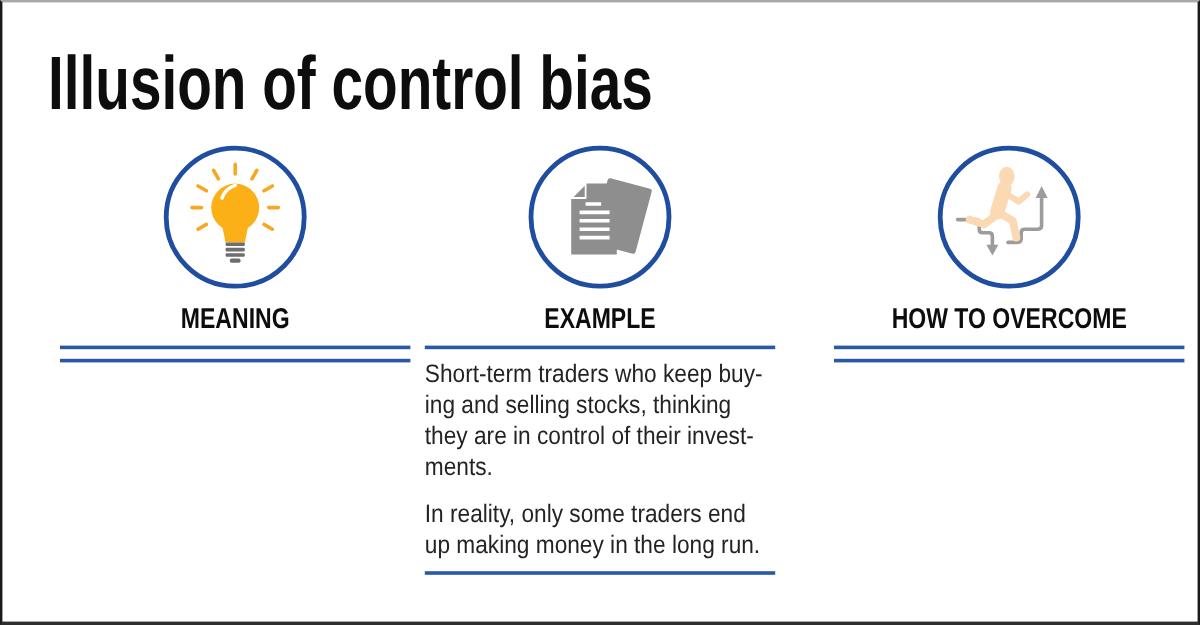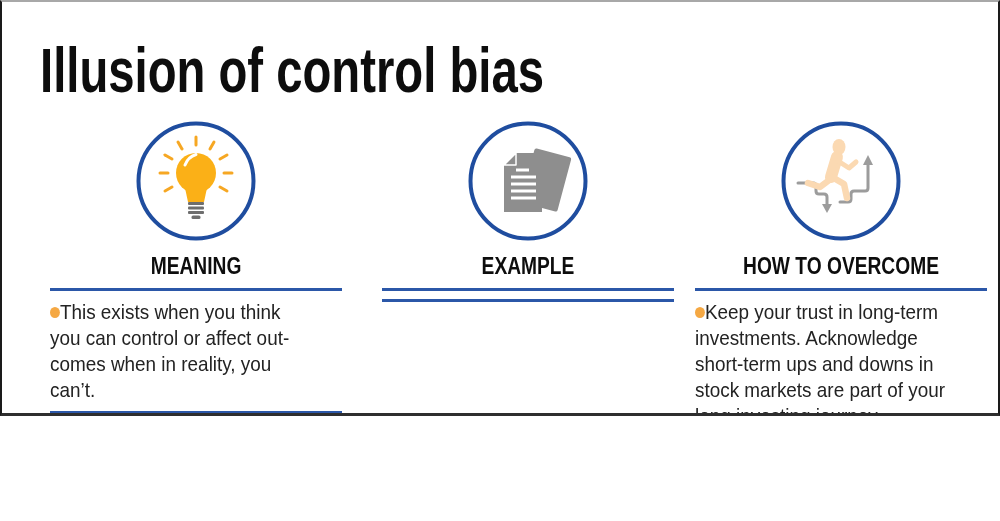--- a/index.html
+++ b/index.html
@@ -1,20 +1,20 @@
 <!DOCTYPE html>
 <html style="--accent-blue: #2b57a8; --circle-blue: #1f4d9f; --bullet-orange: #f5a843; --bulb-yellow: #fbb017; --ray-orange: #f6a723; --doc-gray: #8e8e8e; --runner-peach: #fbd9b2; --arrow-gray: #9c9c9c; --text-black: #232323;"><head>
 <meta charset="utf-8">
 <style>
   * { box-sizing: border-box; margin: 0; padding: 0; }
   html, body { background: #ffffff; }
   .frame {
     position: relative;
     width: 1000px;
-    height: 416px;
+    height: 521px;
     background: #ffffff;
     font-family: "Liberation Sans", sans-serif;
     border-left: 2px solid #1a1a1a;
     border-right: 2px solid #1a1a1a;
     border-top: 2px solid #a8a8a8;
     border-bottom: 3px solid #2e2e2e;
     overflow: hidden;
   }
   .title {
     position: absolute;
@@ -23,21 +23,21 @@
     font-size: 63px;
     font-weight: 700;
     line-height: 63px;
     color: #0d0d0d;
     white-space: nowrap;
     transform: scaleX(0.75);
     transform-origin: 0 0;
   }
   .col { position: absolute; top: 114px; width: 292px; }
   .col-1 { left: 48px; }
-  .col-2 { left: 352px; margin-left: 28px; }
+  .col-2 { left: 352px; }
   .col-3 { left: 693px; }
   .icon-wrap { margin-top: 4px; height: 122px; display: flex; justify-content: center; }
   .heading {
     margin-top: 12px;
     text-align: center;
     font-size: 24px;
     font-weight: 700;
     line-height: 24px;
     color: #0d0d0d;
     transform: scaleX(0.8);
@@ -107,26 +107,20 @@
         <g>
           <rect class="ic-base" x="53" y="82" width="16" height="3" rx="1"></rect>
           <rect class="ic-base" x="53" y="86.5" width="16" height="3" rx="1"></rect>
           <rect class="ic-base" x="53" y="91" width="16" height="3" rx="1"></rect>
           <rect class="ic-base" x="56.5" y="95.5" width="9" height="3.5" rx="1.5"></rect>
         </g>
       </svg>
     </div>
     <div class="heading">MEANING</div>
     <div class="rule"></div>
-    <div class="body-text">
-      <div class="para"><span class="bullet"></span><span class="lines">This exists when you think
-you can control or affect out-
-comes when in reality, you
-can’t.</span></div>
-    </div>
     <div class="rule bottom"></div>
   </div>
 
   <div class="col col-2">
     <div class="icon-wrap">
       <svg width="122" height="122" viewBox="0 0 122 122">
         <circle class="ic-circle" cx="61" cy="61" r="57.5"></circle>
         <g transform="rotate(15 79 60)">
           <rect class="ic-doc" x="60" y="32" width="38" height="56" rx="2"></rect>
         </g>
@@ -136,20 +130,28 @@
           <line class="ic-docline" x1="49" y1="50" x2="62" y2="50"></line>
           <line class="ic-docline" x1="44" y1="57" x2="69" y2="57"></line>
           <line class="ic-docline" x1="44" y1="64" x2="69" y2="64"></line>
           <line class="ic-docline" x1="44" y1="71" x2="69" y2="71"></line>
           <line class="ic-docline" x1="44" y1="78" x2="69" y2="78"></line>
         </g>
       </svg>
     </div>
     <div class="heading">EXAMPLE</div>
     <div class="rule"></div>
+    <div class="body-text">
+      <div class="para"><span class="lines">Short-term traders who keep buy-
+ing and selling stocks, thinking
+they are in control of their invest-
+ments.</span></div>
+      <div class="para"><span class="lines">In reality, only some traders end
+up making money in the long run.</span></div>
+    </div>
     <div class="rule bottom"></div>
   </div>
 
   <div class="col col-3">
     <div class="icon-wrap">
       <svg width="122" height="122" viewBox="0 0 122 122">
         <circle class="ic-circle" cx="61" cy="61" r="57.5"></circle>
         <g>
           <path class="ic-arrow" d="M18,63 L33,63 Q36,63 36,66 L36,71 Q36,74 39,74 L44,74 Q47,74 47,77 L47,85"></path>
           <polygon class="ic-arrowhd" points="42,84 52,84 47,93"></polygon>
@@ -162,23 +164,16 @@
           <ellipse class="ic-peach-f" cx="59" cy="27" rx="6.5" ry="8"></ellipse>
           <path class="ic-peach" d="M57,37 L51,57" stroke-width="12"></path>
           <path class="ic-peach" d="M58,41 L69,48 L76,42" stroke-width="5"></path>
           <path class="ic-peach" d="M52,57 L64,64 L67,78" stroke-width="6.5"></path>
           <path class="ic-peach" d="M52,58 L40,67 L28,63" stroke-width="6.5"></path>
         </g>
       </svg>
     </div>
     <div class="heading">HOW TO OVERCOME</div>
     <div class="rule"></div>
-    <div class="body-text">
-      <div class="para"><span class="bullet"></span><span class="lines">Keep your trust in long-term
-investments. Acknowledge
-short-term ups and downs in
-stock markets are part of your
-long investing journey.</span></div>
-    </div>
     <div class="rule bottom"></div>
   </div>
 
 </div>
 
 </body></html>

